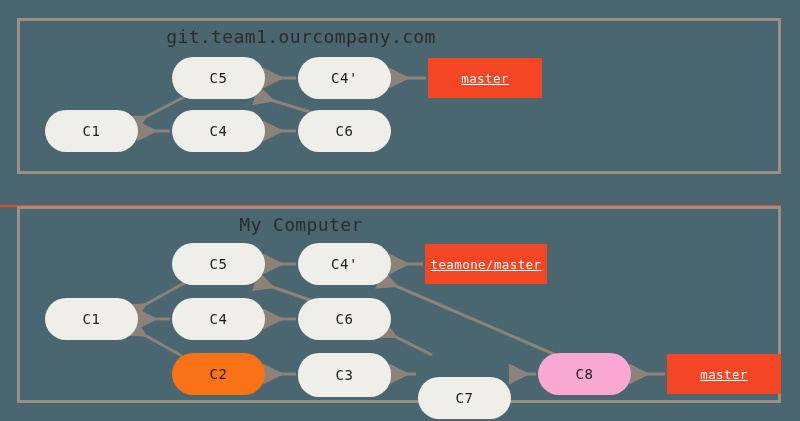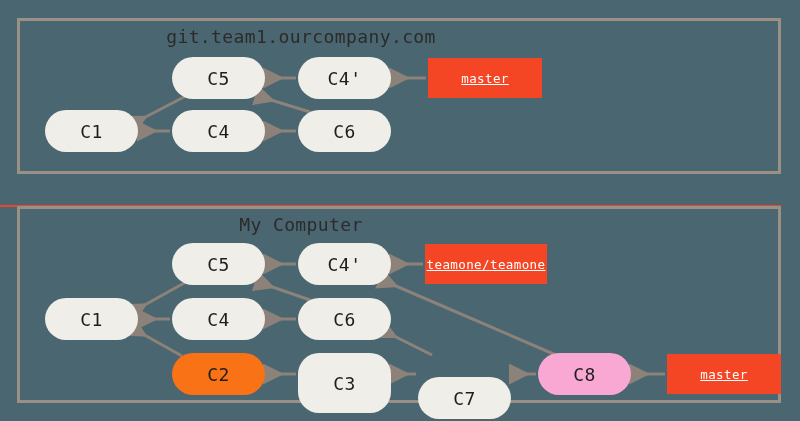--- a/index.html
+++ b/index.html
@@ -50,21 +50,21 @@
   .node {
     position: absolute;
     background: #f0eee8;
     border-radius: 21px;
     box-sizing: border-box;
     display: flex;
     align-items: center;
     justify-content: center;
     color: #1d1d1d;
     font-family: "DejaVu Sans Mono", monospace;
-    font-size: 18px;
+    font-size: 14px;
     letter-spacing: 0.5px;
   }
   .ref {
     position: absolute;
     background: #f44624;
     box-sizing: border-box;
     display: flex;
     align-items: center;
     justify-content: center;
     color: #ffffff;
@@ -119,19 +119,19 @@
       <div class="ref" style="left: 428px; top: 58px; width: 114px; height: 40px; background: rgb(244, 70, 36);">master</div>
       <div class="panel-accent" style="left: 0px; top: 205px; width: 781px; background: rgb(232, 71, 42);"></div>
       <div class="panel-frame" style="left: 17px; top: 206px; width: 764px; height: 197px; border-color: rgb(154, 144, 133);"></div>
       <div class="panel-title" style="left: 86px; top: 214px; width: 430px;">My Computer</div>
       <div class="node" style="left: 45px; top: 298px; width: 93px; height: 42px; background: rgb(240, 238, 232);">C1</div>
       <div class="node" style="left: 172px; top: 298px; width: 93px; height: 42px; background: rgb(240, 238, 232);">C4</div>
       <div class="node" style="left: 298px; top: 298px; width: 93px; height: 42px; background: rgb(240, 238, 232);">C6</div>
       <div class="node" style="left: 172px; top: 243px; width: 93px; height: 42px; background: rgb(240, 238, 232);">C5</div>
       <div class="node" style="left: 298px; top: 243px; width: 93px; height: 42px; background: rgb(240, 238, 232);">C4'</div>
       <div class="node" style="left: 172px; top: 353px; width: 93px; height: 42px; background: #f97316;">C2</div>
-      <div class="node" style="left: 298px; top: 353px; width: 93px; height: 60px; background: rgb(240, 238, 232);">C3</div>
+      <div class="node" style="left: 298px; top: 353px; width: 93px; height: 44px; background: rgb(240, 238, 232);">C3</div>
       <div class="node" style="left: 418px; top: 353px; width: 93px; height: 42px; background: rgb(240, 238, 232); margin-top: 24px;">C7</div>
       <div class="node" style="left: 538px; top: 353px; width: 93px; height: 42px; background: #f9a8d4;">C8</div>
-      <div class="ref" style="left: 425px; top: 244px; width: 122px; height: 40px; background: rgb(244, 70, 36);">teamone/teamone</div>
+      <div class="ref" style="left: 425px; top: 244px; width: 122px; height: 40px; background: rgb(244, 70, 36);">teamone/master</div>
       <div class="ref" style="left: 667px; top: 354px; width: 114px; height: 40px; background: rgb(244, 70, 36);">master</div>
     </div>
 </div>
 
 </body></html>

